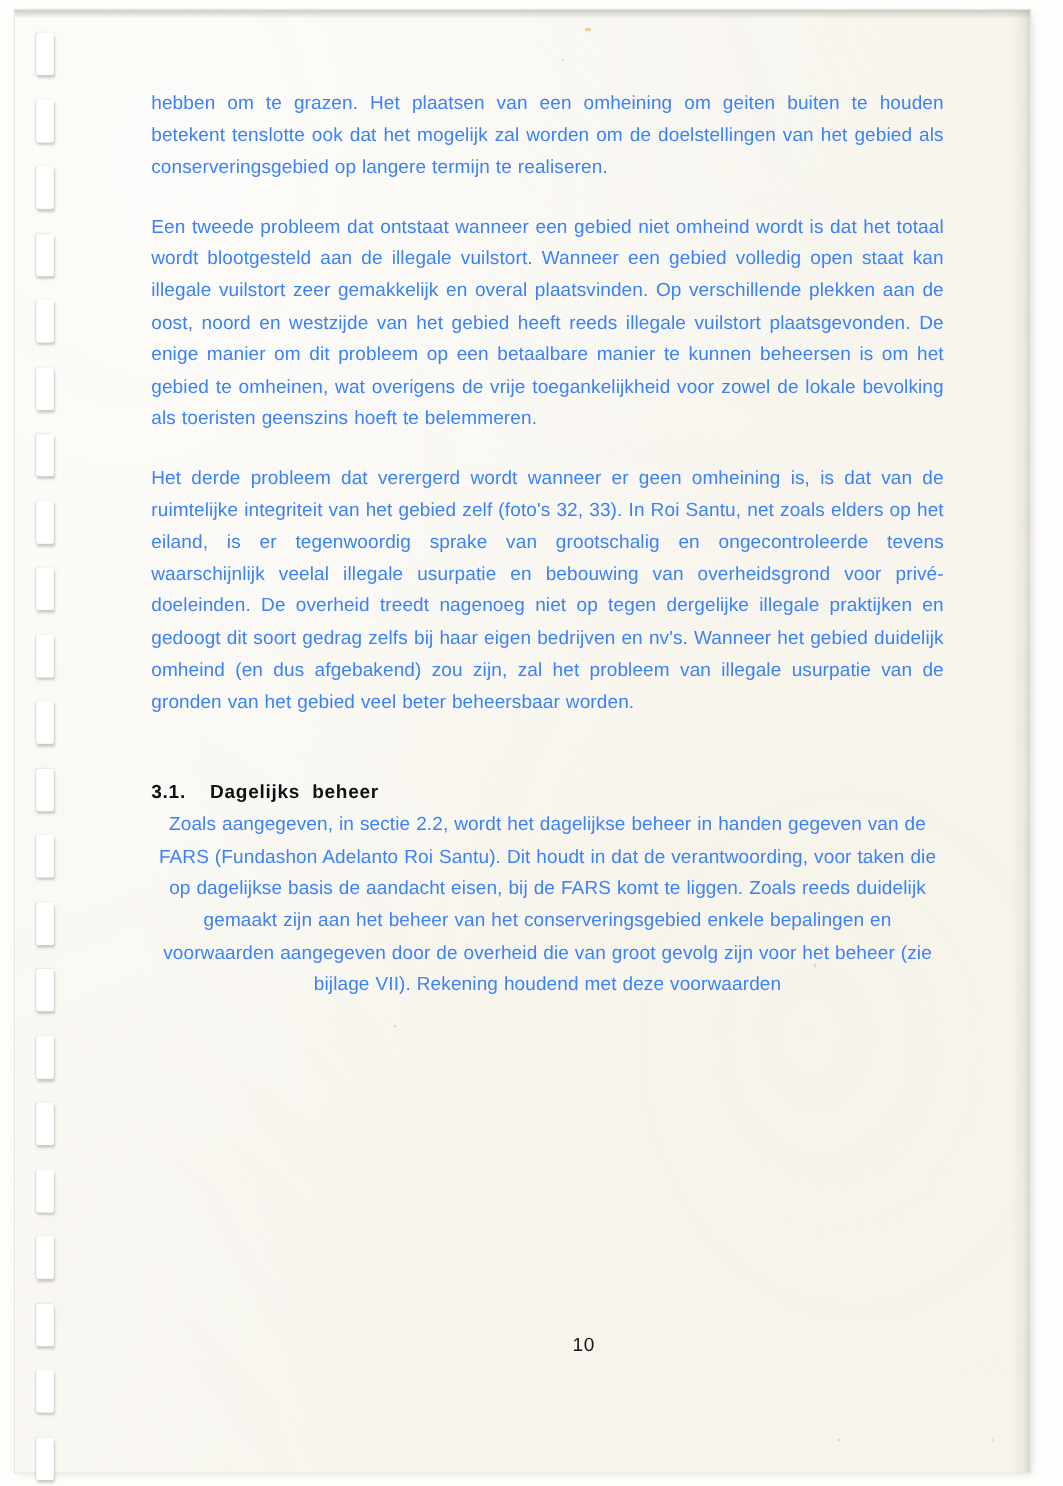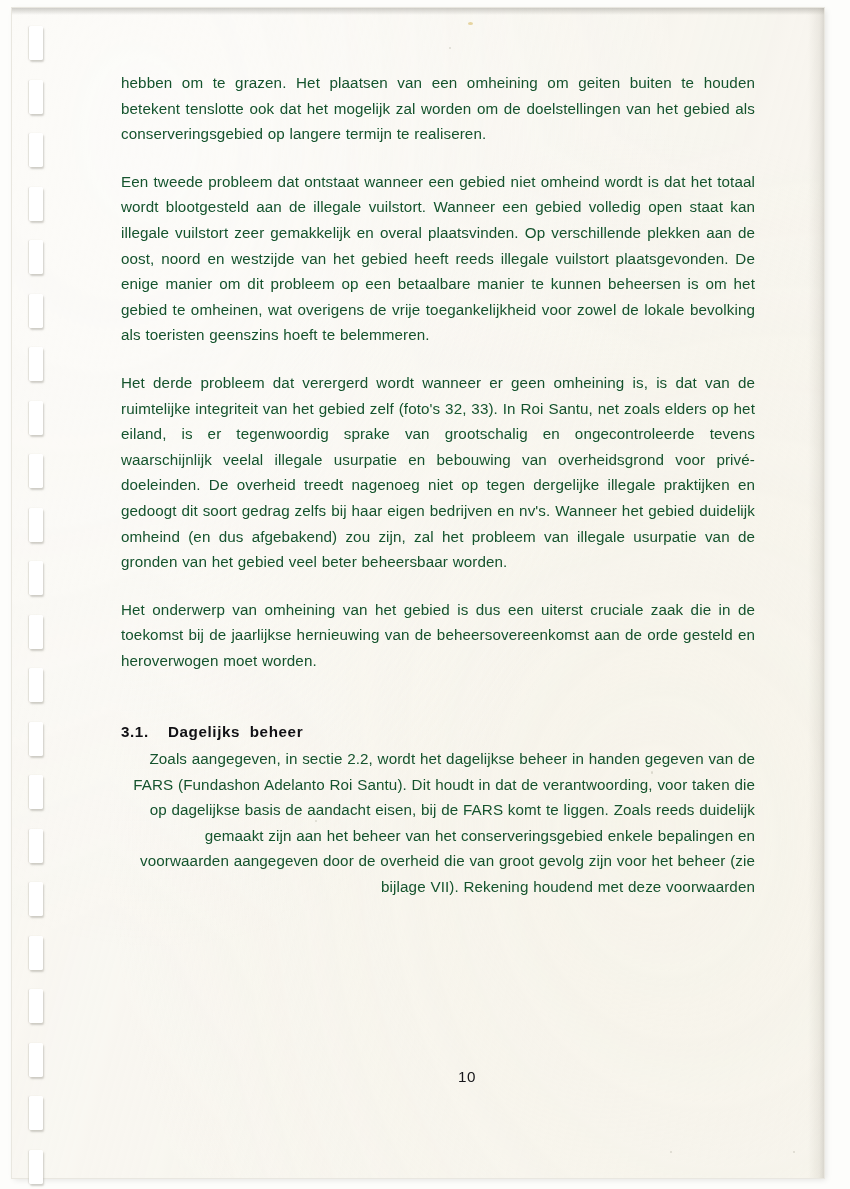--- a/index.html
+++ b/index.html
@@ -92,28 +92,28 @@
     position: absolute;
     left: 121px;
     top: 70px;
     width: 634px;
   }
 
   .para {
     font-family: "Liberation Sans", sans-serif;
     font-size: 15.2px;
     line-height: 25.6px;
-    color: #14532d;
+    color: #3b82f6;
     text-align: justify;
     margin: 0 0 22px 0;
     letter-spacing: 0.1px;
     word-spacing: 0.4px;
   }
   .para.no-justify {
-    text-align: right;
+    text-align: center;
   }
   .para:last-of-type {
     margin-bottom: 0;
   }
 
   .section-heading {
     font-family: "Liberation Sans", sans-serif;
     font-size: 15.2px;
     line-height: 25.6px;
     font-weight: bold;
@@ -201,21 +201,20 @@
 
   <div id="text-body">
 
     <p class="para">hebben om te grazen.  Het plaatsen van een omheining om geiten buiten te houden betekent tenslotte ook dat het mogelijk zal worden om de doelstellingen van het gebied als conserveringsgebied op langere termijn te realiseren.</p>
 
 
     <p class="para">Een tweede probleem dat ontstaat wanneer een gebied niet omheind wordt is dat het totaal wordt blootgesteld aan de illegale vuilstort. Wanneer een gebied volledig open staat kan illegale vuilstort zeer gemakkelijk en overal plaatsvinden. Op verschillende plekken aan de oost, noord en westzijde van het gebied heeft reeds illegale vuilstort plaatsgevonden.  De enige manier om dit probleem op een betaalbare manier te kunnen beheersen is om het gebied te omheinen, wat overigens de vrije toegankelijkheid voor zowel de lokale bevolking als toeristen geenszins hoeft te belemmeren.</p>
 
     <p class="para">Het derde probleem dat verergerd wordt wanneer er geen omheining is, is dat van de ruimtelijke integriteit van het gebied zelf (foto's 32, 33). In Roi Santu, net zoals elders op het eiland, is er tegenwoordig sprake van grootschalig en ongecontroleerde tevens waarschijnlijk veelal illegale usurpatie en bebouwing van overheidsgrond voor privé-doeleinden. De overheid treedt nagenoeg niet op tegen dergelijke illegale praktijken en gedoogt dit soort gedrag zelfs bij haar eigen bedrijven en nv's. Wanneer het gebied duidelijk omheind (en dus afgebakend) zou zijn, zal het probleem van illegale usurpatie van de gronden van het gebied veel beter beheersbaar worden.</p>
 
-    <p class="para">Het onderwerp van omheining van het gebied is dus een uiterst cruciale zaak die in de toekomst bij de jaarlijkse hernieuwing van de beheersovereenkomst aan de orde gesteld en heroverwogen moet worden.</p>
 
     <div id="heading-block">
       <div class="section-heading">3.1.    Dagelijks  beheer</div>
       <p class="para no-justify">Zoals aangegeven, in sectie 2.2, wordt het dagelijkse beheer in handen gegeven van de FARS (Fundashon Adelanto Roi Santu). Dit houdt in dat de verantwoording, voor taken die op dagelijkse basis de aandacht eisen, bij de FARS komt te liggen. Zoals reeds duidelijk gemaakt zijn aan het beheer van het conserveringsgebied enkele bepalingen en voorwaarden aangegeven door de overheid die van groot gevolg zijn voor het beheer (zie bijlage VII).  Rekening houdend met deze voorwaarden</p>
     </div>
 
   </div>
 
   <div id="page-number">10</div>
 

